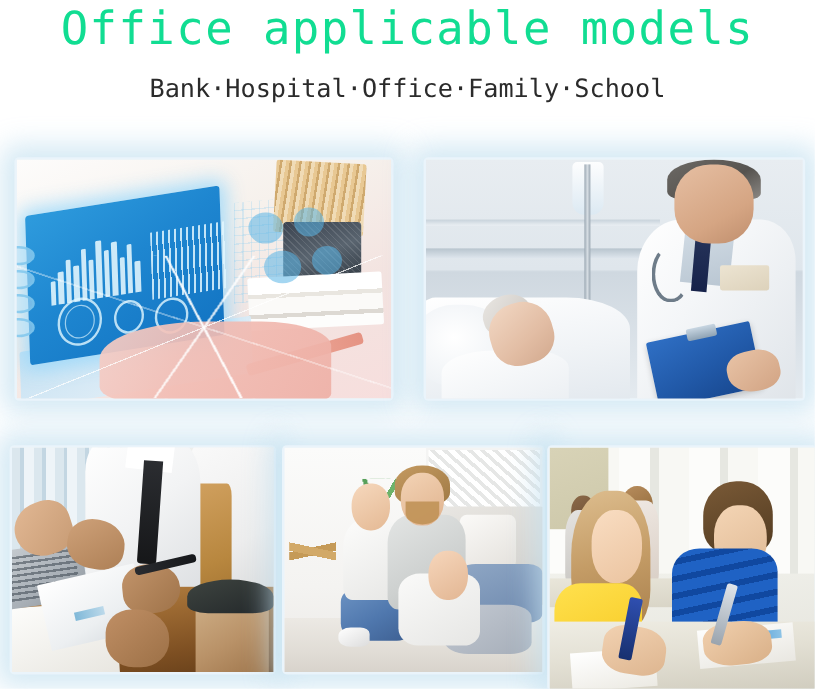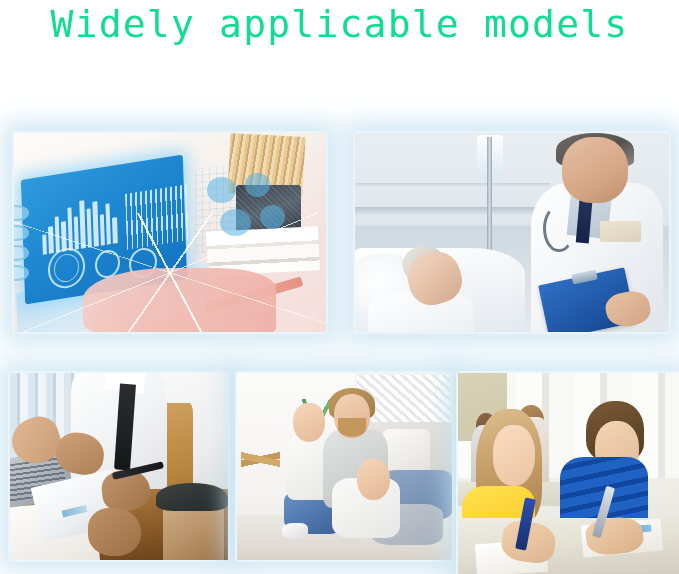--- a/index.html
+++ b/index.html
@@ -363,22 +363,23 @@
   #photo5 .pencil1 { left:28%; top:62%; width:5%; height:26%;
       background: linear-gradient(180deg,#2f4fb0,#17306f); transform: rotate(11deg); border-radius:2px; }
   #photo5 .pencil2 { left:64%; top:56%; width:4%; height:26%;
       background: linear-gradient(180deg,#dfe4ea,#9aa4ae); transform: rotate(16deg); border-radius:2px; }
 </style>
 </head>
 <body>
 
 <div class="page">
 
-  <div class="title">Widely applicable models</div>
-
+  <div class="title">Office applicable models</div>
+
+  <div class="subtitle">Bank·Hospital·Office·Family·School</div>
 
   <div class="glow" style="left:12px; top:131px; width:316px; height:203px;"></div>
   <div class="photo" id="photo1" style="left:14px; top:133px; width:312px; height:199px;">
     <div class="ph-inner">
       <div class="layer bg"></div>
       <div class="layer hud"></div>
       <div class="layer pencils"></div>
       <div class="layer cup"></div>
       <div class="layer books"></div>
       <div class="layer laptop-base"></div>

